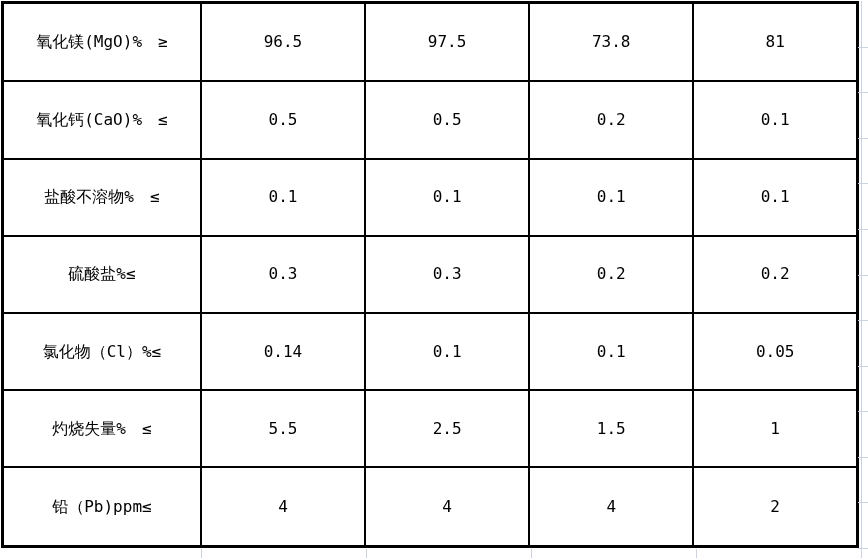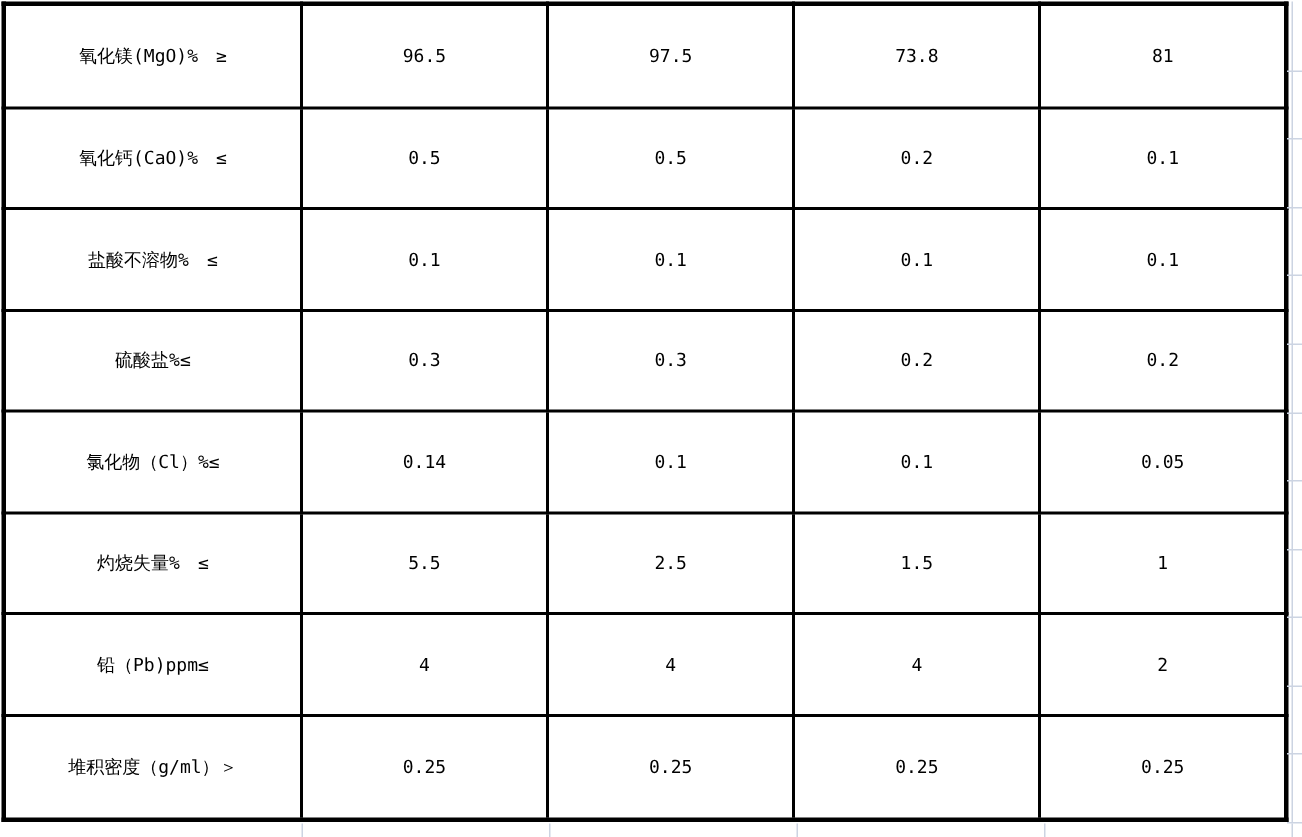--- a/index.html
+++ b/index.html
@@ -22,21 +22,21 @@
     width: 858px;
     height: 547px;
     border-collapse: collapse;
     table-layout: fixed;
     border: 3px solid #000000;
   }
   table.spec-table td {
     border: 2px solid #000000;
     text-align: center;
     vertical-align: middle;
-    font-size: 12px;
+    font-size: 16px;
     line-height: 1.25;
     padding: 0 4px;
     overflow: hidden;
   }
   .col-label  { width: 197px; }
   .col-value  { width: 163px; }
   .gridline {
     position: absolute;
     pointer-events: none;
   }
@@ -95,27 +95,20 @@
         <td>1.5</td>
         <td>1</td>
       </tr>
       <tr>
         <td>铅（Pb)ppm≤</td>
         <td>4</td>
         <td>4</td>
         <td>4</td>
         <td>2</td>
       </tr>
-      <tr>
-        <td>堆积密度（g/ml）＞</td>
-        <td>0.25</td>
-        <td>0.25</td>
-        <td>0.25</td>
-        <td>0.25</td>
-      </tr>
     </tbody>
 </table>
 
 <div>
     <div class="gridline" style="left: 858px; top: 47px; width: 10px; height: 1px; background: rgb(204, 212, 226);"></div>
     <div class="gridline" style="left: 858px; top: 92px; width: 10px; height: 1px; background: rgb(204, 212, 226);"></div>
     <div class="gridline" style="left: 858px; top: 138px; width: 10px; height: 1px; background: rgb(204, 212, 226);"></div>
     <div class="gridline" style="left: 858px; top: 183px; width: 10px; height: 1px; background: rgb(204, 212, 226);"></div>
     <div class="gridline" style="left: 858px; top: 229px; width: 10px; height: 1px; background: rgb(204, 212, 226);"></div>
     <div class="gridline" style="left: 858px; top: 275px; width: 10px; height: 1px; background: rgb(204, 212, 226);"></div>

